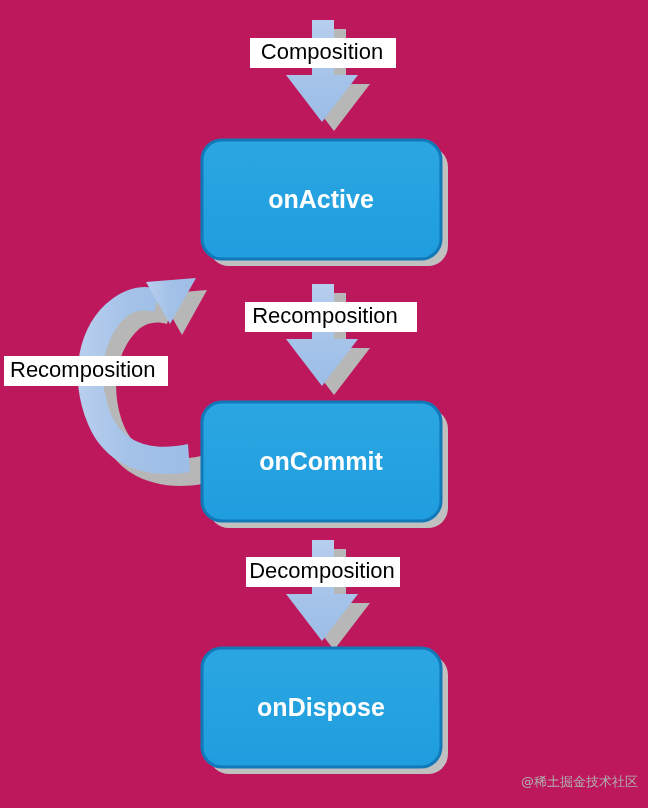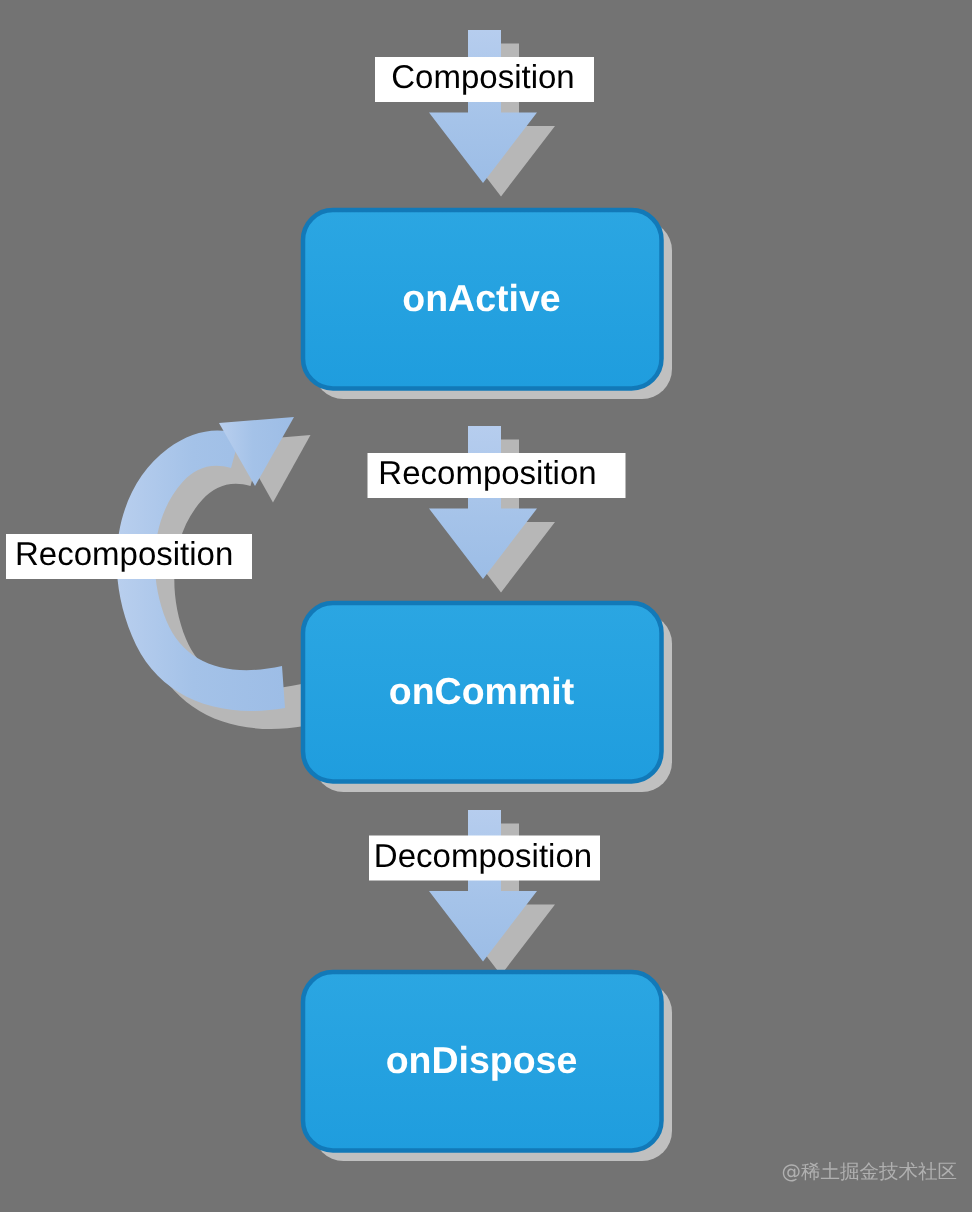--- a/index.html
+++ b/index.html
@@ -7,21 +7,21 @@
     padding: 0;
     background: #ffffff;
   }
   body {
     font-family: "Liberation Sans", sans-serif;
   }
   #canvas {
     position: relative;
     width: 648px;
     height: 808px;
-    background: #737373;
+    background: #be185d;
     overflow: hidden;
   }
   .diagram-svg {
     position: absolute;
     left: 0;
     top: 0;
     width: 648px;
     height: 808px;
   }
   .node-label {

